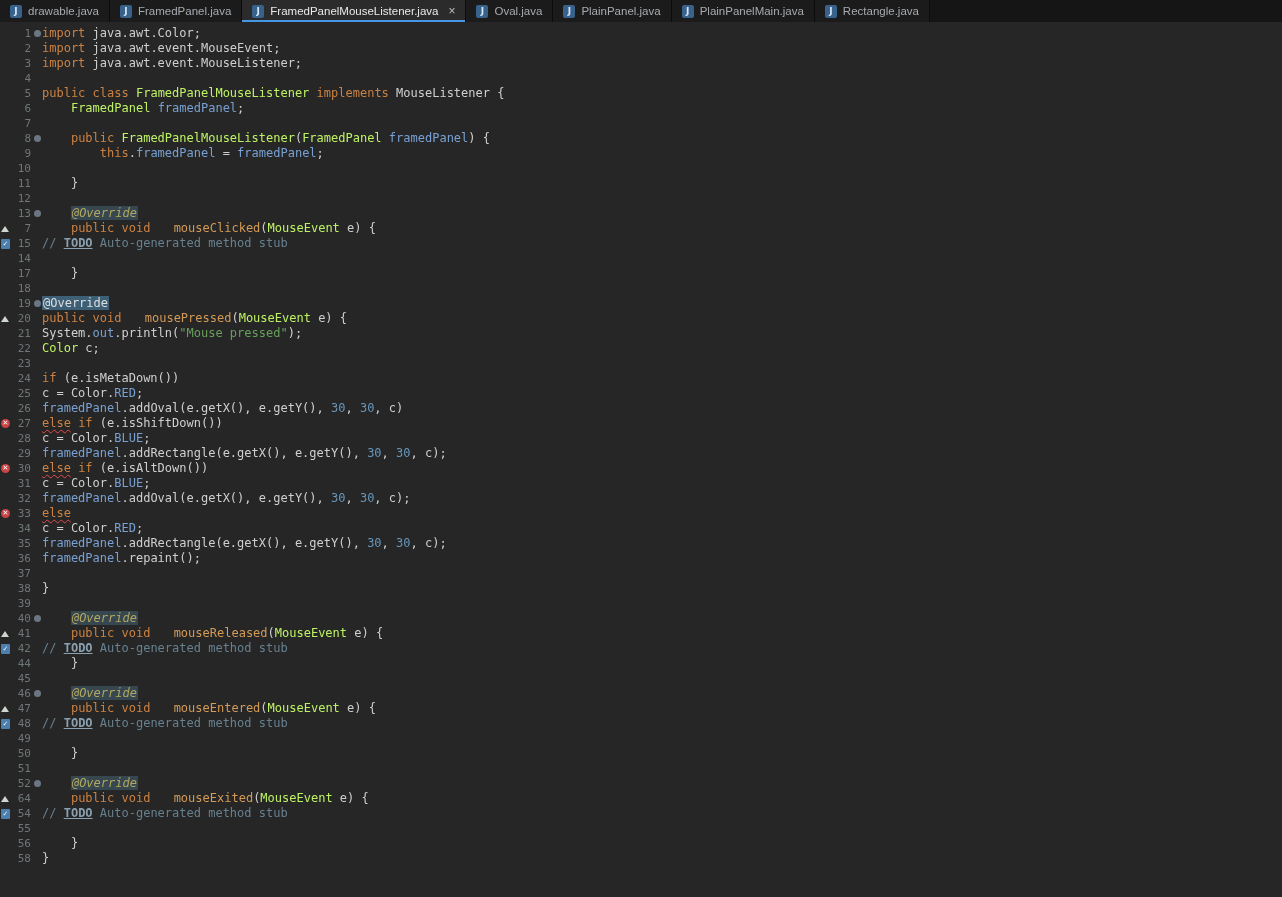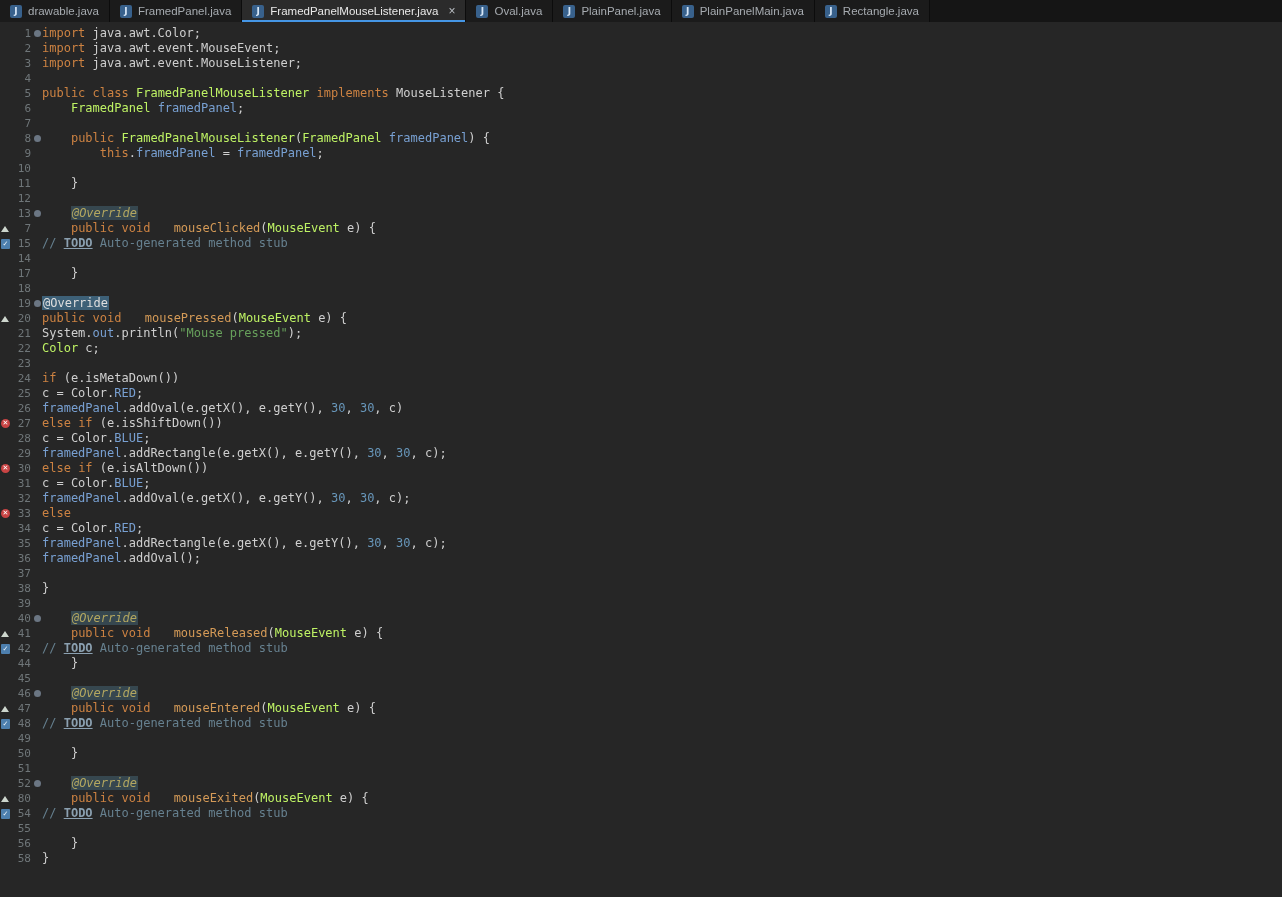--- a/index.html
+++ b/index.html
@@ -25,21 +25,21 @@
   .mk-err{display:inline-block;width:9px;height:9px;border-radius:50%;background:#c94444;color:#fff;
           font-size:7px;line-height:9px;text-align:center;font-family:"DejaVu Sans",sans-serif;}
   .mk-ovr{display:inline-block;width:0;height:0;border-left:4px solid transparent;
           border-right:4px solid transparent;border-bottom:6px solid #cdd6cd;}
   .mk-task{display:inline-block;width:9px;height:10px;background:#4d7fae;color:#eaf2fa;border-radius:1px;
            font-size:7px;line-height:10px;text-align:center;font-family:"DejaVu Sans",sans-serif;}
   .mk-fold{display:inline-block;width:7px;height:7px;border-radius:50%;background:#6b7683;}
   
   .tk-p{color:#cfcfcf;}
   .tk-k{color:#cc8242;}
-  .tk-kerr{color:#cc8242;text-decoration-style:wavy;
+  .tk-kerr{color:#cc8242;text-decoration:underline;text-decoration-style:wavy;
            text-decoration-color:#e14b4b;text-decoration-thickness:1px;text-underline-offset:2px;}
   .tk-cls{color:#bef264;}
   .tk-fld{color:#78a0d2;}
   .tk-m{color:#d49a57;padding-left:16px;}
   .tk-c{color:#66808f;}
   .tk-todo{color:#8ba0b0;font-weight:bold;text-decoration:underline;}
   .tk-s{color:#67a05b;}
   .tk-n{color:#6897bb;}
   .tk-ann{color:#b3a760;font-style:italic;background:#36474f;padding:0 1px;}
   .tk-annsel{color:#dedede;background:#3d6077;padding:0 1px;}
@@ -307,21 +307,21 @@
       <div class="line">
         <span class="mcol"></span>
         <span class="lnum">35</span>
         <span class="fcol"></span>
         <span class="code"><span class="tk-fld">framedPanel</span><span class="tk-p">.addRectangle(e.getX(), e.getY(), </span><span class="tk-n">30</span><span class="tk-p">, </span><span class="tk-n">30</span><span class="tk-p">, c);</span></span>
       </div>
       <div class="line">
         <span class="mcol"></span>
         <span class="lnum">36</span>
         <span class="fcol"></span>
-        <span class="code"><span class="tk-fld">framedPanel</span><span class="tk-p">.addOval();</span></span>
+        <span class="code"><span class="tk-fld">framedPanel</span><span class="tk-p">.repaint();</span></span>
       </div>
       <div class="line">
         <span class="mcol"></span>
         <span class="lnum">37</span>
         <span class="fcol"></span>
         <span class="code"></span>
       </div>
       <div class="line">
         <span class="mcol"></span>
         <span class="lnum">38</span>
@@ -417,21 +417,21 @@
         <span class="lnum">52</span>
         <span class="fcol">
           <span class="mk-fold"></span>
         </span>
         <span class="code"><span class="tk-p">    </span><span class="tk-ann">@Override</span></span>
       </div>
       <div class="line">
         <span class="mcol">
           <span class="mk-ovr"></span>
         </span>
-        <span class="lnum">80</span>
+        <span class="lnum">64</span>
         <span class="fcol"></span>
         <span class="code"><span class="tk-p">    </span><span class="tk-k">public</span><span class="tk-p"> </span><span class="tk-k">void</span><span class="tk-p"> </span><span class="tk-m">mouseExited</span><span class="tk-p">(</span><span class="tk-cls">MouseEvent</span><span class="tk-p"> e) {</span></span>
       </div>
       <div class="line">
         <span class="mcol">
           <span class="mk-task">✓</span>
         </span>
         <span class="lnum">54</span>
         <span class="fcol"></span>
         <span class="code"><span class="tk-c">// </span><span class="tk-todo">TODO</span><span class="tk-c"> Auto-generated method stub</span></span>

